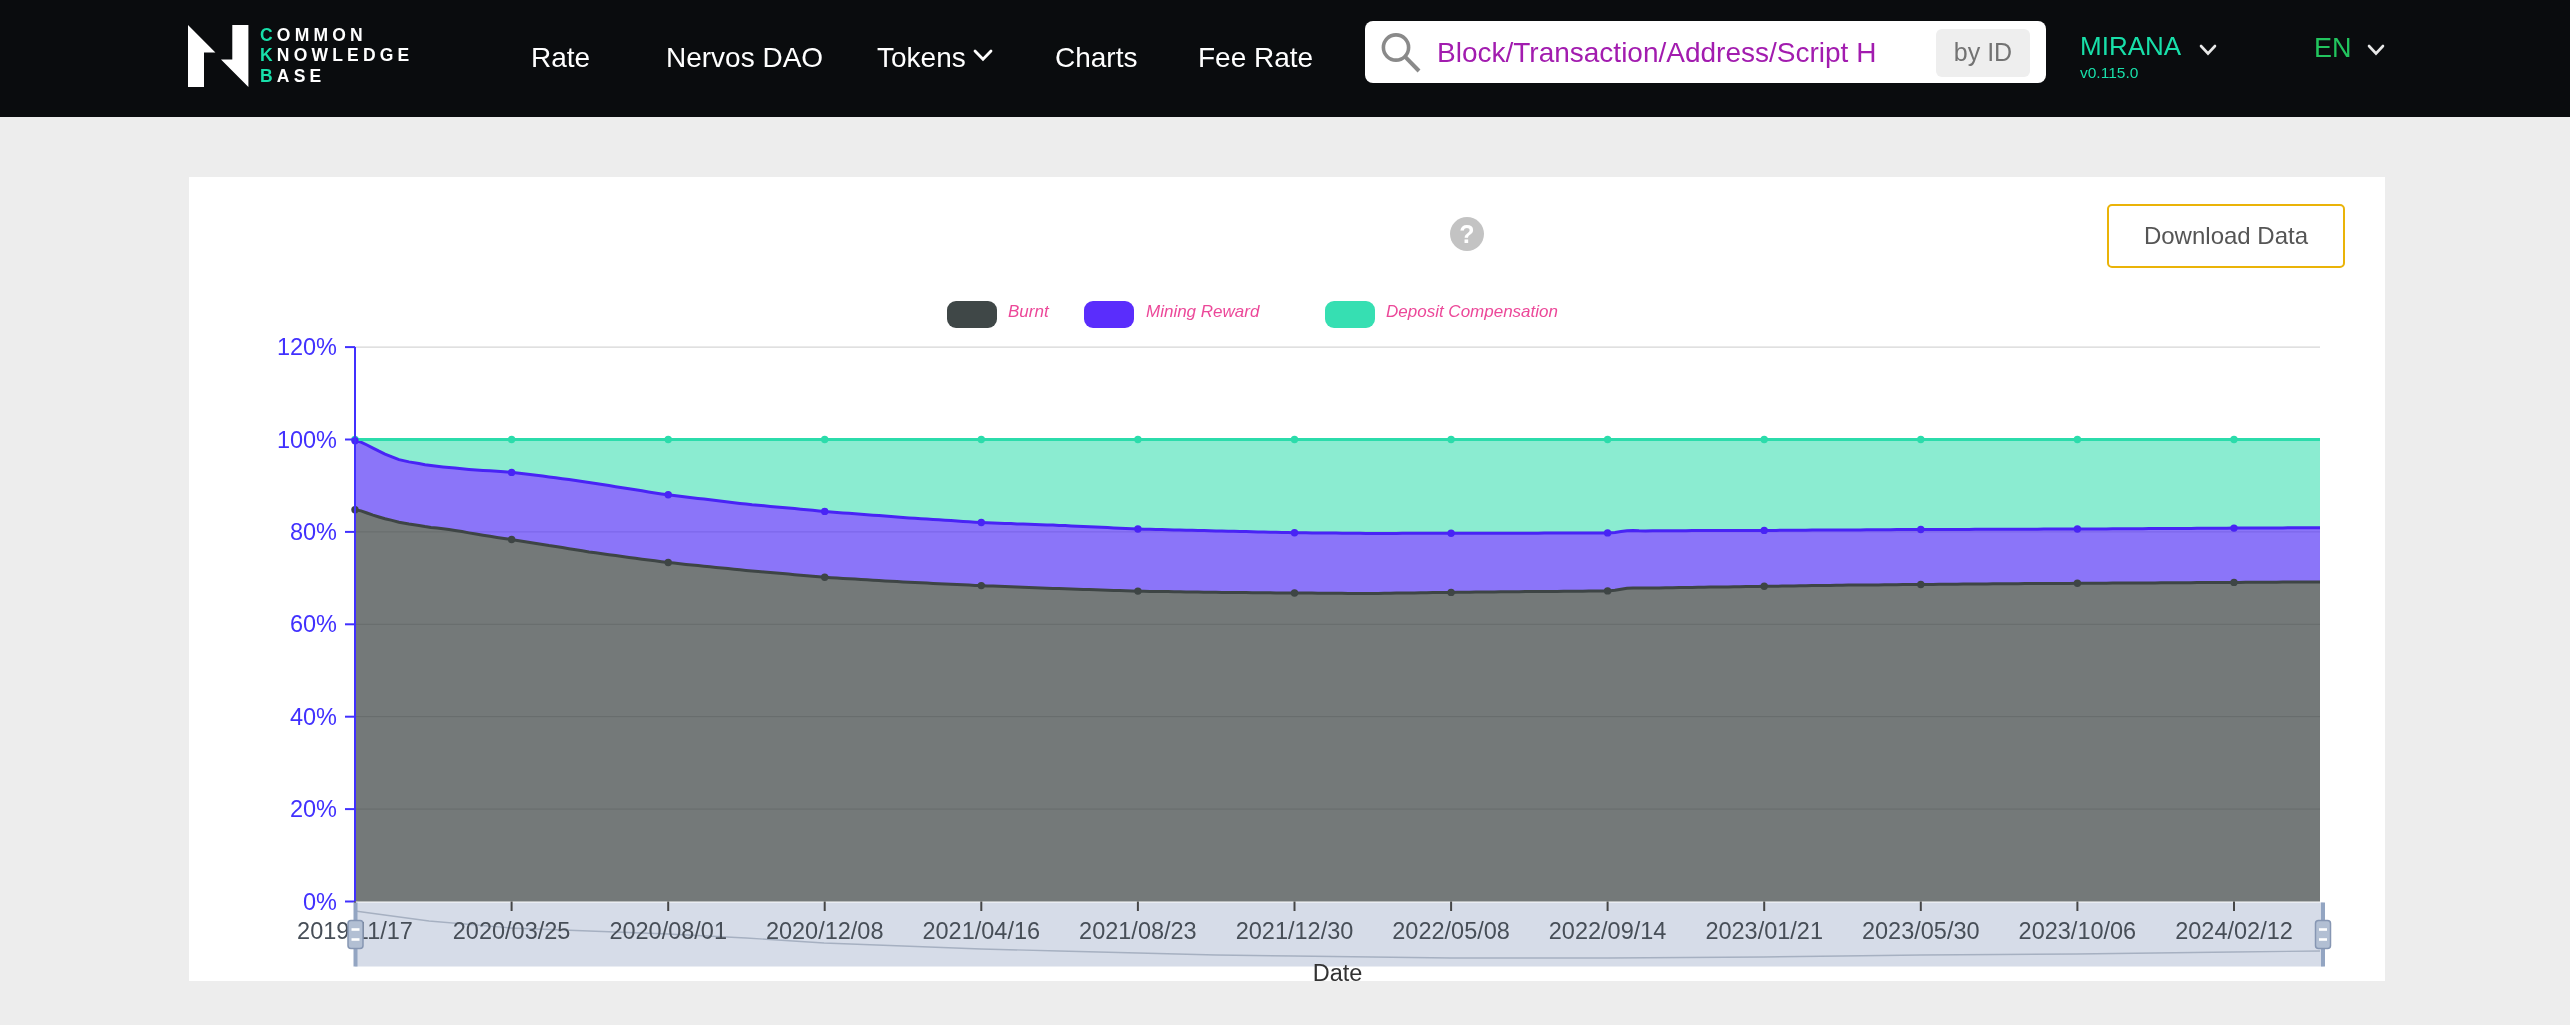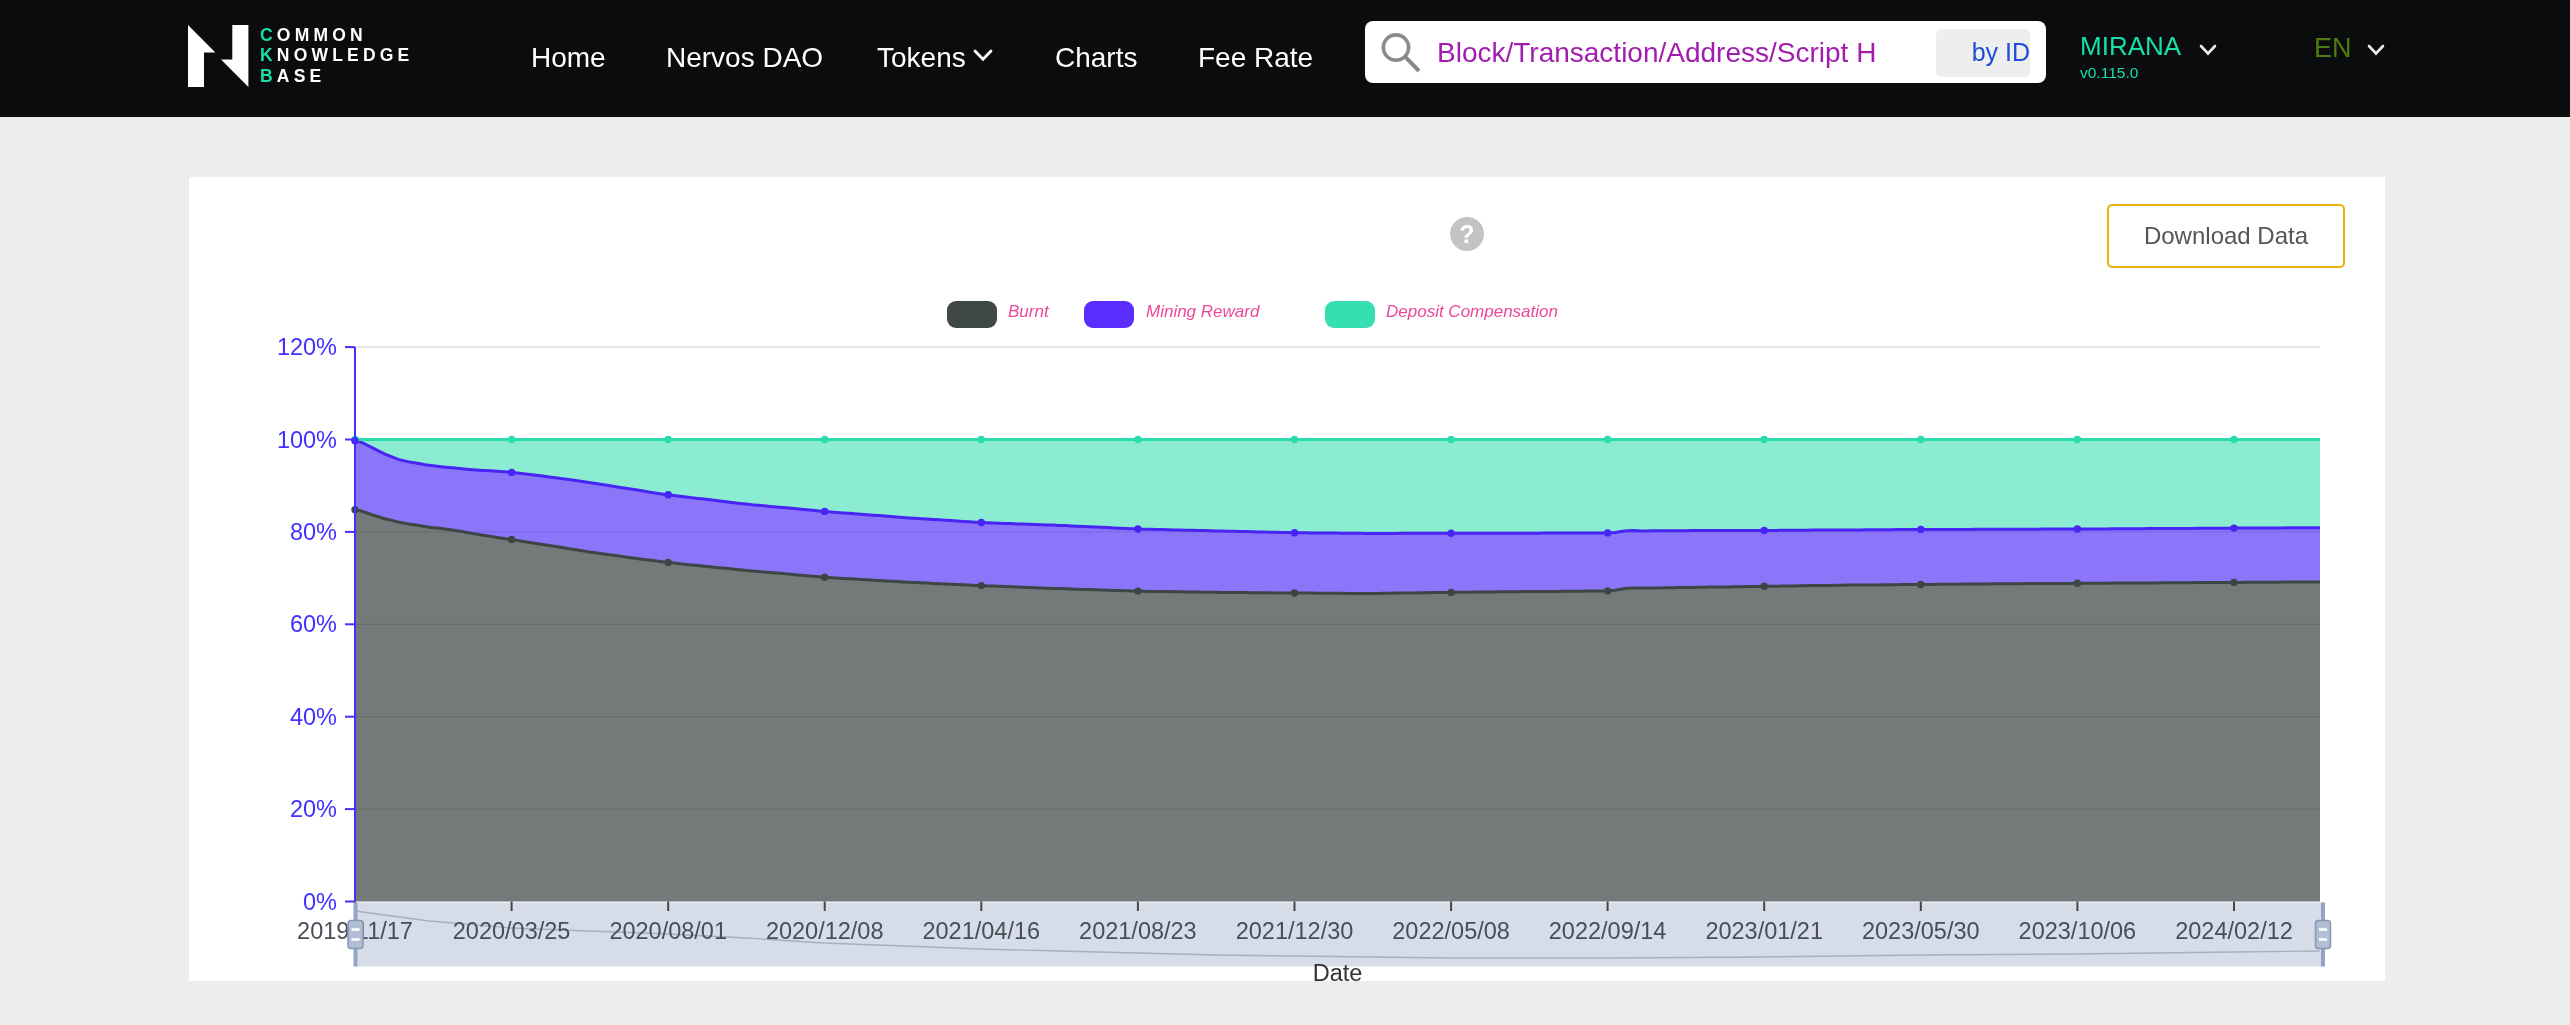--- a/index.html
+++ b/index.html
@@ -4,40 +4,40 @@
 <style>
 * { margin:0; padding:0; box-sizing:border-box; }
 html,body { width:2570px; height:1025px; background:#ededed; font-family:"Liberation Sans", sans-serif; overflow:hidden; }
 #header { position:absolute; left:0; top:0; width:2570px; height:117px; background:#0a0c0e; }
 .abs { position:absolute; }
 .nav { position:absolute; top:42px; font-size:28px; color:#fff; white-space:nowrap; }
 #logotxt { position:absolute; left:260px; top:25px; font-size:17.5px; font-weight:bold; letter-spacing:4.2px; line-height:20.3px; color:#fff; }
 #logotxt b { color:#18dfa9; font-weight:bold; }
 #search { position:absolute; left:1365px; top:21px; width:681px; height:62px; background:#fff; border-radius:8px; }
 #search .ph { position:absolute; left:72px; top:16px; font-size:28px; color:#a21caf; white-space:nowrap; }
-#byid { position:absolute; left:571px; top:8px; width:94px; height:48px; background:#eee; border-radius:6px; font-size:25px; color:#1d4ed8; text-align:right; line-height:47px; }
+#byid { position:absolute; left:571px; top:8px; width:94px; height:48px; background:#eee; border-radius:6px; font-size:25px; color:#737373; text-align:center; line-height:47px; }
 #mirana { position:absolute; left:2080px; top:31px; font-size:26px; color:#18dfa9; }
 #ver { position:absolute; left:2080px; top:64px; font-size:15.5px; color:#18dfa9; }
-#en { position:absolute; left:2314px; top:33px; font-size:27px; color:#4d7c0f; }
+#en { position:absolute; left:2314px; top:33px; font-size:27px; color:#22c55e; }
 #card { position:absolute; left:189px; top:177px; width:2196px; height:804px; background:#fff; overflow:hidden; }
 #title { position:absolute; left:712px; top:30px; width:625px; text-align:center; font-size:47.5px; color:#1f1f1f; white-space:nowrap; }
 #help { position:absolute; left:1261px; top:40px; width:34px; height:34px; border-radius:50%; background:#c3c3c3; color:#fff; font-size:25px; font-weight:bold; text-align:center; line-height:35px; }
 #dl { position:absolute; left:1918px; top:27px; width:238px; height:64px; border:2px solid #eab308; border-radius:5px; font-size:24px; color:#555; text-align:center; line-height:60px; }
 .lg-sw { position:absolute; top:124px; width:50px; height:27px; border-radius:9px; }
 .lg-tx { position:absolute; top:125px; font-size:17px; color:#ec4899; white-space:nowrap;font-style:italic; }
 </style>
 </head>
 <body>
 <div id="header">
   <svg class="abs" style="left:188px;top:25px" width="61" height="63" viewBox="0 0 61 63">
     <path d="M0,0 L27.4,27.4 L16,27.4 L16,62 L0,62 Z" fill="#fff"></path>
     <path d="M44.3,0 L60.4,0 L60.4,62 L33,34.6 L44.3,34.6 Z" fill="#fff"></path>
   </svg>
   <div id="logotxt"><b>C</b>OMMON<br><b>K</b>NOWLEDGE<br><b>B</b>ASE</div>
-  <div class="nav" style="left:531px">Home</div>
+  <div class="nav" style="left:531px">Rate</div>
   <div class="nav" style="left:666px">Nervos DAO</div>
   <div class="nav" style="left:877px">Tokens</div>
   <svg class="abs" style="left:973px;top:49px" width="20" height="13" viewBox="0 0 20 13">
       <path d="M2,2 L10,10.3 L18,2" stroke="#fff" stroke-width="2.8" fill="none" stroke-linecap="round"></path>
     </svg>
   <div class="nav" style="left:1055px">Charts</div>
   <div class="nav" style="left:1198px">Fee Rate</div>
   <div id="search">
     <svg class="abs" style="left:16px;top:11px" width="44" height="44" viewBox="0 0 44 44">
         <circle cx="15" cy="15.5" r="12.6" stroke="#8a8a8a" stroke-width="3.6" fill="none"></circle>

